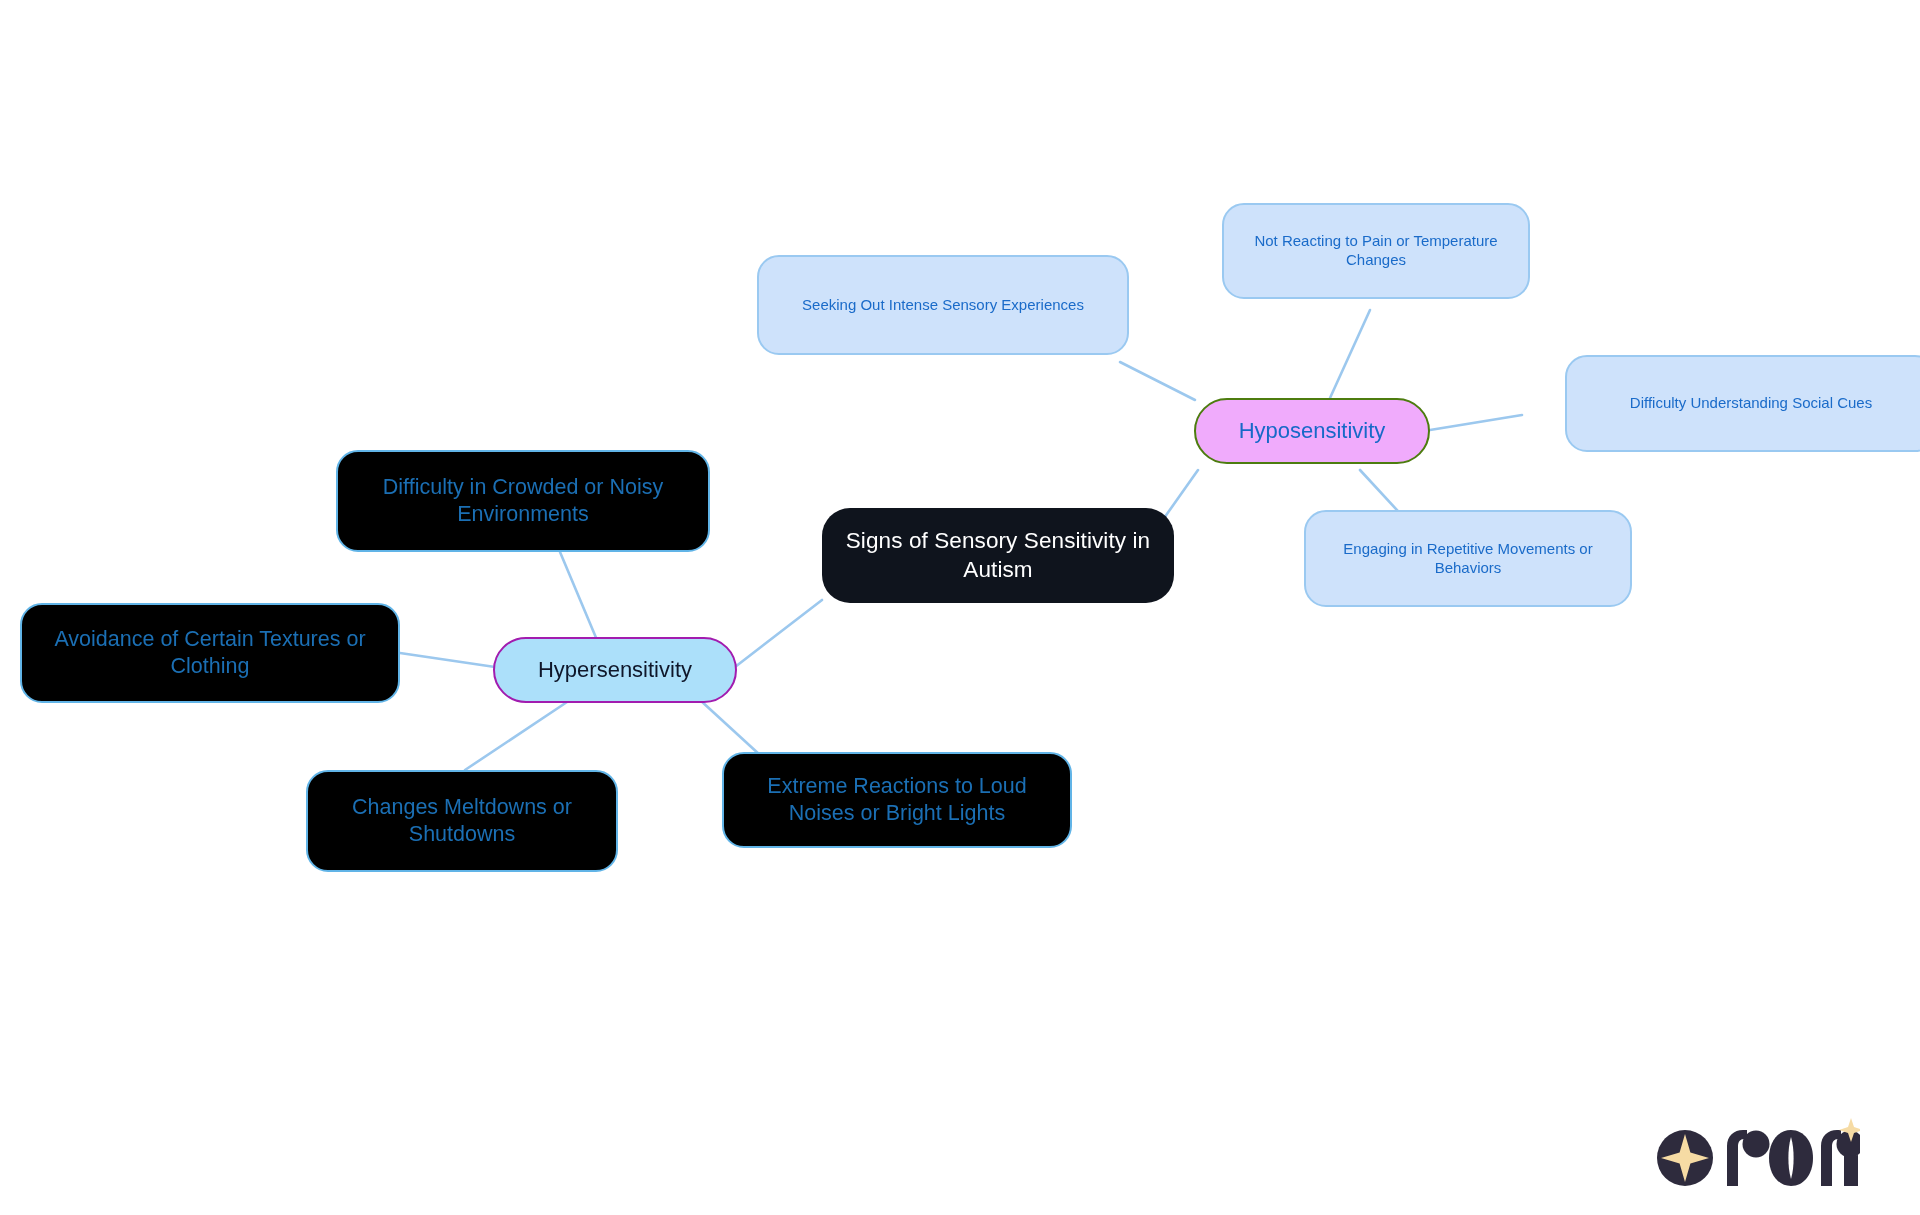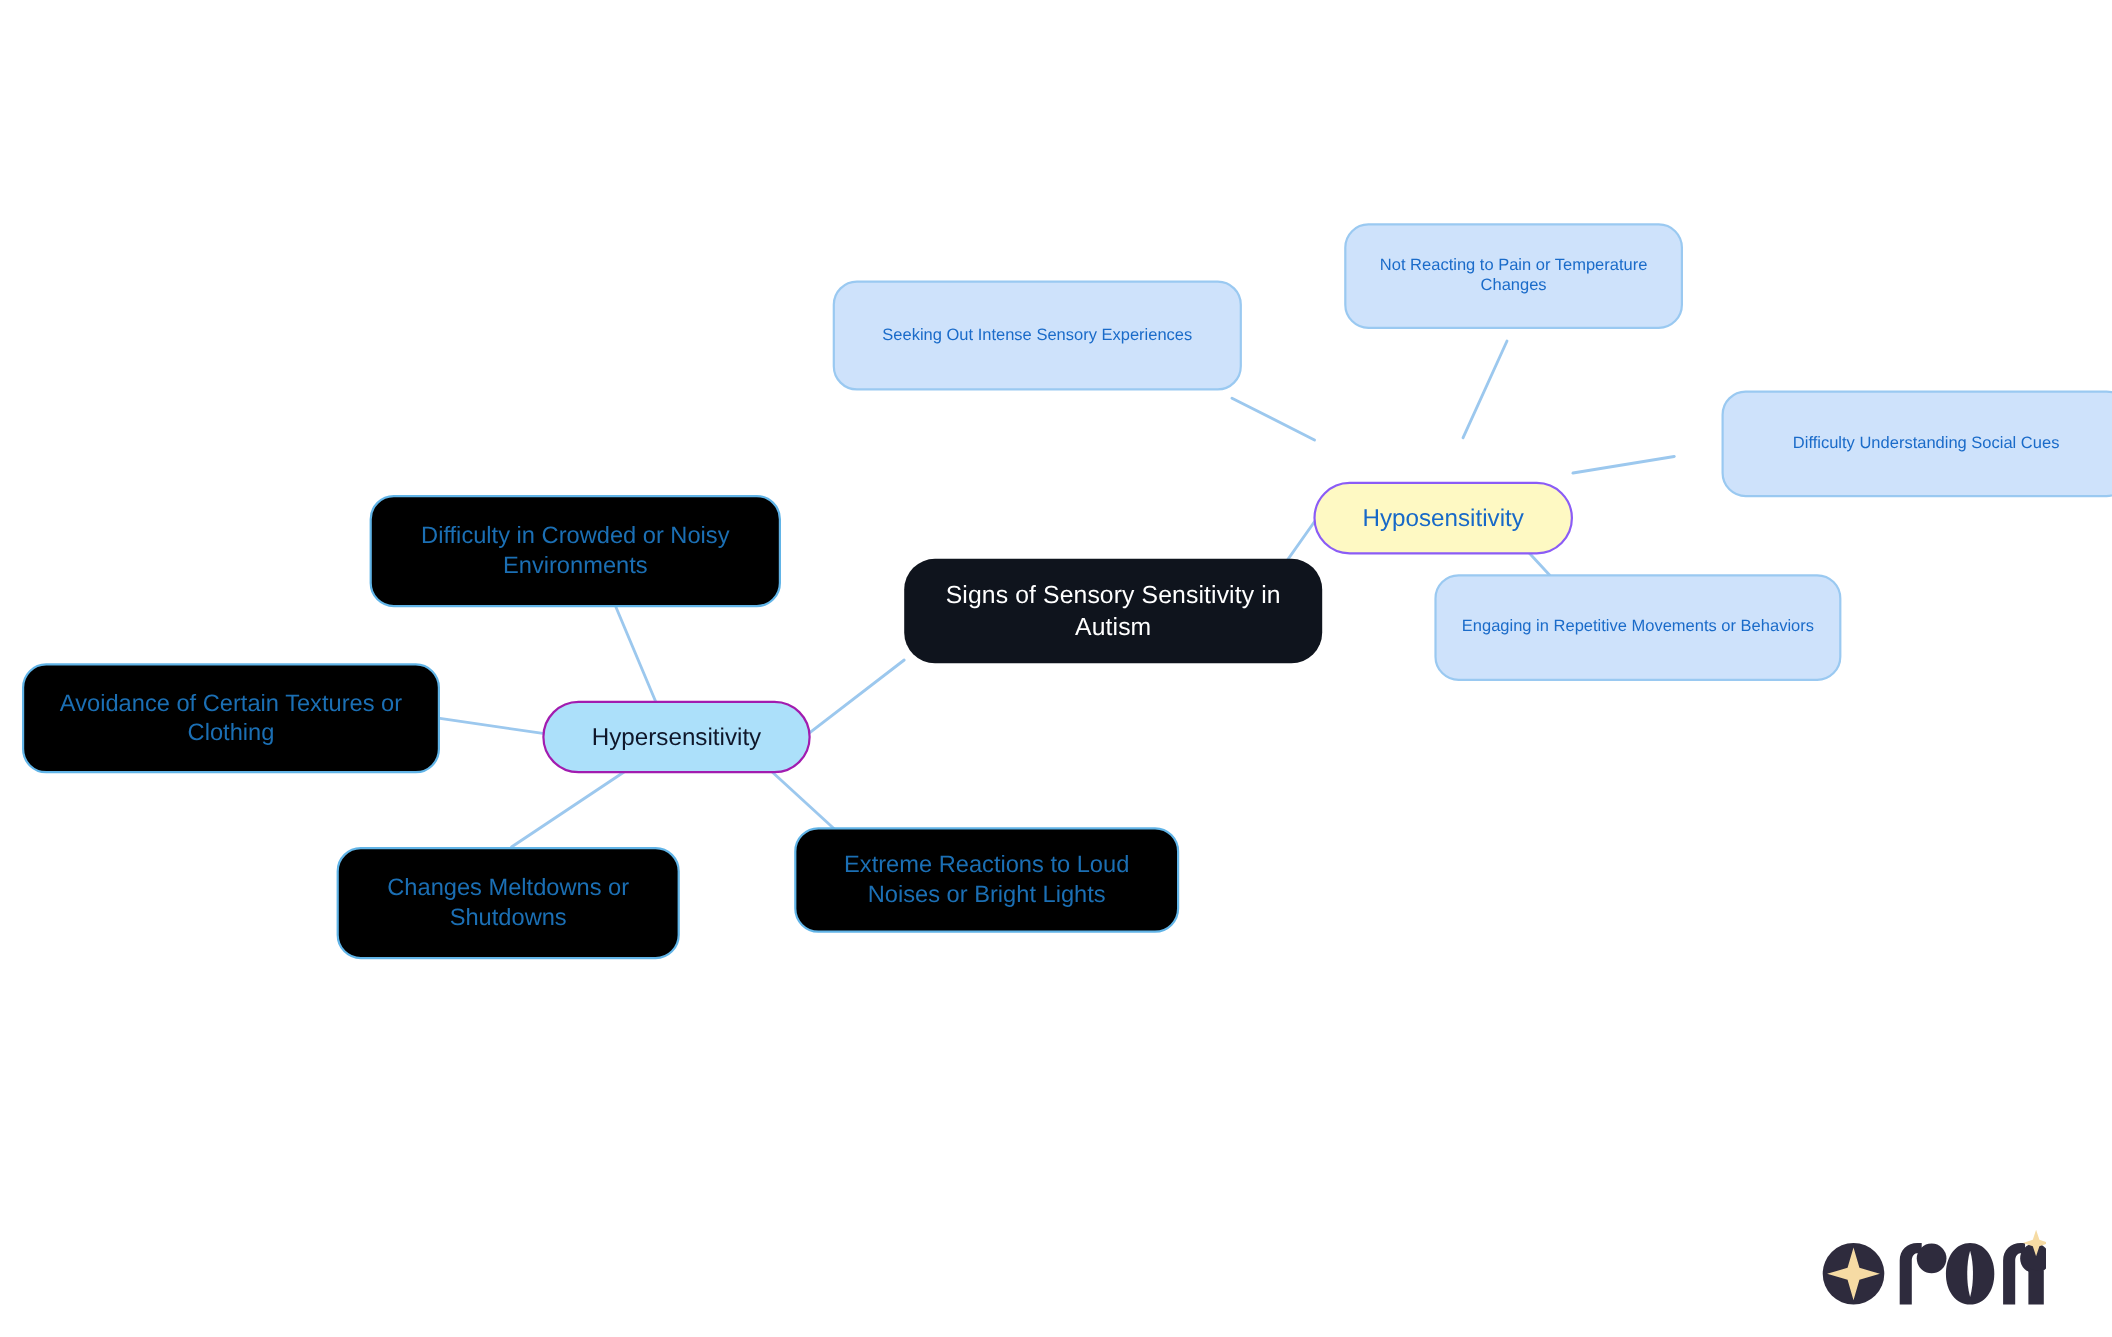--- a/index.html
+++ b/index.html
@@ -64,26 +64,25 @@
   .node.leaf-a {
     background: #000000;
     border: 2px solid #61b4e7;
     color: #1b6fb4;
     border-radius: 22px;
     font-size: 21.5px;
   }
 
   
   .node.branch-b {
-    background: #fef9c3;
-    border: 2px solid #8b5cf6;
+    background: #f0abfc;
+    border: 2px solid #4d7c0f;
     color: #1769c8;
     border-radius: 40px;
     font-size: 22px;
-    margin-top: 40px;
   }
   .node.leaf-b {
     background: #cee2fb;
     border: 2px solid #9ac9f1;
     color: #1a6bc9;
     border-radius: 22px;
     font-size: 15px;
   }
 
   
@@ -112,41 +111,41 @@
       <line x1="570" y1="700" x2="465" y2="770"></line>
       <line x1="700" y1="700" x2="760" y2="755"></line>
 
       <line x1="1195" y1="400" x2="1120" y2="362"></line>
       <line x1="1330" y1="398" x2="1370" y2="310"></line>
       <line x1="1430" y1="430" x2="1522" y2="415"></line>
       <line x1="1360" y1="470" x2="1420" y2="535"></line>
     </g>
   </svg>
 
-  <div class="node root" style="left:822px; top:508px; width:380px; height:95px;">Signs of Sensory Sensitivity in Autism</div>
+  <div class="node root" style="left:822px; top:508px; width:352px; height:95px;">Signs of Sensory Sensitivity in Autism</div>
 
   <div class="node branch-a" style="left:493px; top:637px; width:244px; height:66px;">Hypersensitivity</div>
 
   <div class="node leaf-a" style="left:336px; top:450px; width:374px; height:102px;">Difficulty in Crowded or Noisy Environments</div>
 
   <div class="node leaf-a" style="left:20px; top:603px; width:380px; height:100px;">Avoidance of Certain Textures or Clothing</div>
 
   <div class="node leaf-a" style="left:306px; top:770px; width:312px; height:102px;">Changes Meltdowns or Shutdowns</div>
 
   <div class="node leaf-a" style="left:722px; top:752px; width:350px; height:96px;">Extreme Reactions to Loud Noises or Bright Lights</div>
 
   <div class="node branch-b" style="left:1194px; top:398px; width:236px; height:66px;">Hyposensitivity</div>
 
   <div class="node leaf-b" style="left:757px; top:255px; width:372px; height:100px;">Seeking Out Intense Sensory Experiences</div>
 
   <div class="node leaf-b" style="left:1222px; top:203px; width:308px; height:96px;">Not Reacting to Pain or Temperature Changes</div>
 
   <div class="node leaf-b" style="left:1521px; top:355px; width:372px; height:97px;margin-left:44px;">Difficulty Understanding Social Cues</div>
 
-  <div class="node leaf-b" style="left:1304px; top:522px; width:370px; height:97px;">Engaging in Repetitive Movements or Behaviors</div>
+  <div class="node leaf-b" style="left:1304px; top:510px; width:328px; height:97px;">Engaging in Repetitive Movements or Behaviors</div>
 
   <svg id="logo" viewBox="0 0 205 75" aria-hidden="true">
     <g>
       <circle cx="30" cy="40" r="28" fill="#2e2b3d"></circle>
       <path d="M30 16 L35.4 34.6 L54 40 L35.4 45.4 L30 64 L24.6 45.4 L6 40 L24.6 34.6 Z" fill="#f6dba4"></path>
     </g>
     <g fill="#2e2b3d">
 
       <path d="M72 68 L72 28 C72 18 79 12 88 12 L92 12 L92 21 L89 21 C85 21 83 24 83 28 L83 68 Z"></path>
       <circle cx="101" cy="26" r="13.5"></circle>

